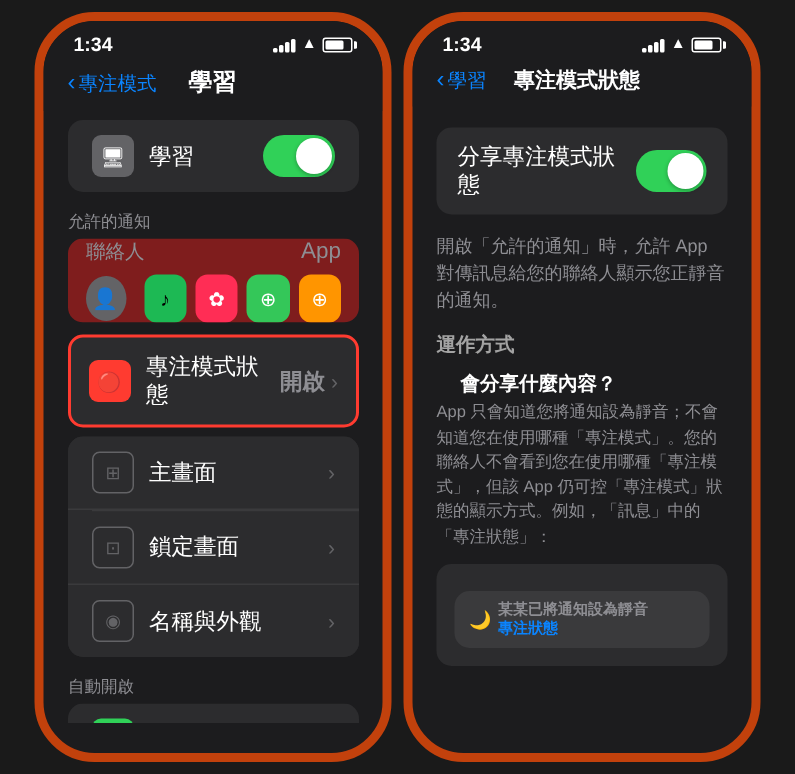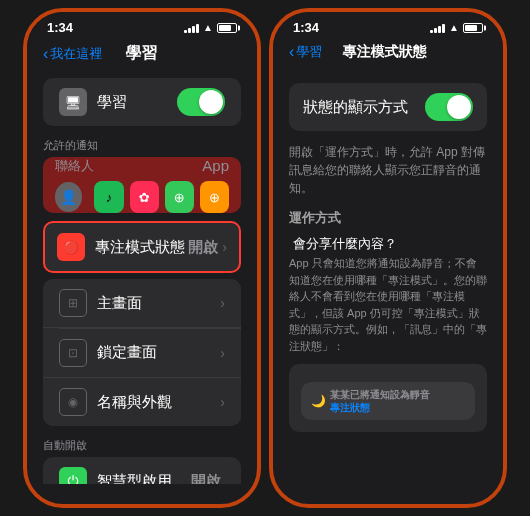--- a/index.html
+++ b/index.html
@@ -15,21 +15,21 @@
       overflow: hidden;
     }
 
     .phone {
       width: 238px;
       height: 500px;
       background: #1c1c1e;
       border-radius: 40px;
       overflow: hidden;
       position: relative;
-      border: 4px solid #c2410c;
+      border: 6px solid #c2410c;
     }
 
     .status-bar {
       display: flex;
       justify-content: space-between;
       align-items: center;
       padding: 8px 20px 4px;
       background: #1c1c1e;
     }
 
@@ -310,23 +310,23 @@
       margin-top: 6px;
       display: flex;
       align-items: center;
       gap: 4px;
     }
 
     .moon-icon { font-size: 12px; }
 
     .what-title {
       font-size: 13px;
-      font-weight: 400;
-      color: white;
-      padding: 4px 20px 2px;
+      font-weight: 700;
+      color: white;
+      padding: 4px 32px 2px;
     }
 
     .what-text {
       font-size: 11px;
       color: #8e8e93;
       padding: 0 16px 6px;
       line-height: 1.5;
     }
   </style>
 </head>
@@ -346,21 +346,21 @@
       <span class="wifi-icon">▲</span>
       <div class="battery">
         <div class="battery-fill"></div>
       </div>
     </div>
   </div>
 
   <div class="nav-bar">
     <div class="back-link">
       <span class="back-chevron">‹</span>
-      <span>我在這裡</span>
+      <span>專注模式</span>
     </div>
     <span class="nav-title">學習</span>
     <div style="width:60px"></div>
   </div>
 
   <div class="scroll-content">
 
     <div style="height:6px; background: transparent;"></div>
     <div class="group-block">
       <div class="list-item">
@@ -462,27 +462,27 @@
       <span>學習</span>
     </div>
     <span class="nav-title" style="font-size:14px;">專注模式狀態</span>
     <div style="width:40px"></div>
   </div>
 
   <div class="scroll-content">
 
     <div style="height:6px;"></div>
     <div class="share-toggle-row">
-      <span class="share-label">狀態的顯示方式</span>
+      <span class="share-label">分享專注模式狀態</span>
       <div class="toggle">
         <div class="toggle-knob"></div>
       </div>
     </div>
 
-    <div class="description-text">開啟「運作方式」時，允許 App 對傳訊息給您的聯絡人顯示您正靜音的通知。</div>
+    <div class="description-text">開啟「允許的通知」時，允許 App 對傳訊息給您的聯絡人顯示您正靜音的通知。</div>
 
     <div class="sub-section-title">運作方式</div>
 
     <div class="what-title">會分享什麼內容？</div>
     <div class="what-text">App 只會知道您將通知設為靜音；不會知道您在使用哪種「專注模式」。您的聯絡人不會看到您在使用哪種「專注模式」，但該 App 仍可控「專注模式」狀態的顯示方式。例如，「訊息」中的「專注狀態」：</div>
 
     <div class="chat-bubble-section">
       <div class="notification-banner">
         <span class="moon-icon">🌙</span>
         <span style="font-size:10px; color:#8e8e93; line-height:1.3;font-weight:bold;">某某已將通知設為靜音<br><span style="color:#0a84ff;">專注狀態</span></span>

